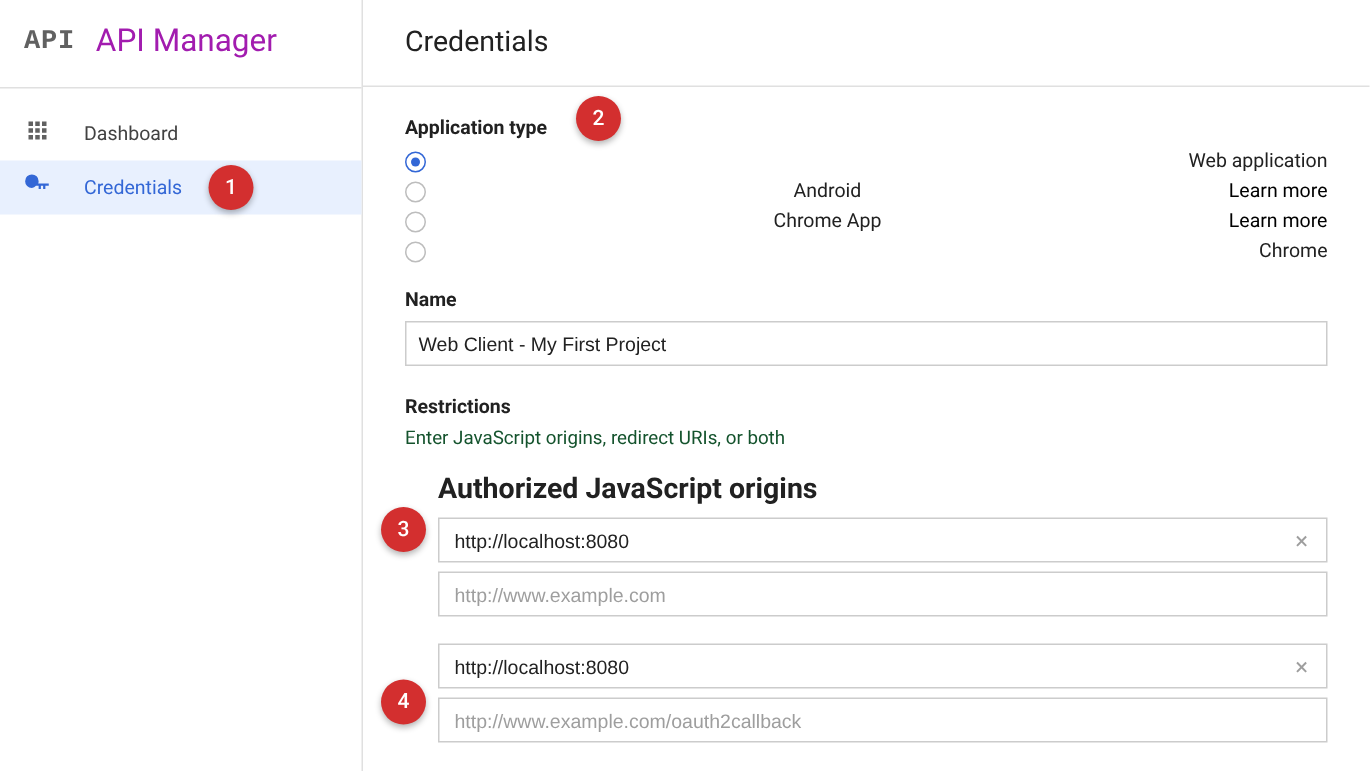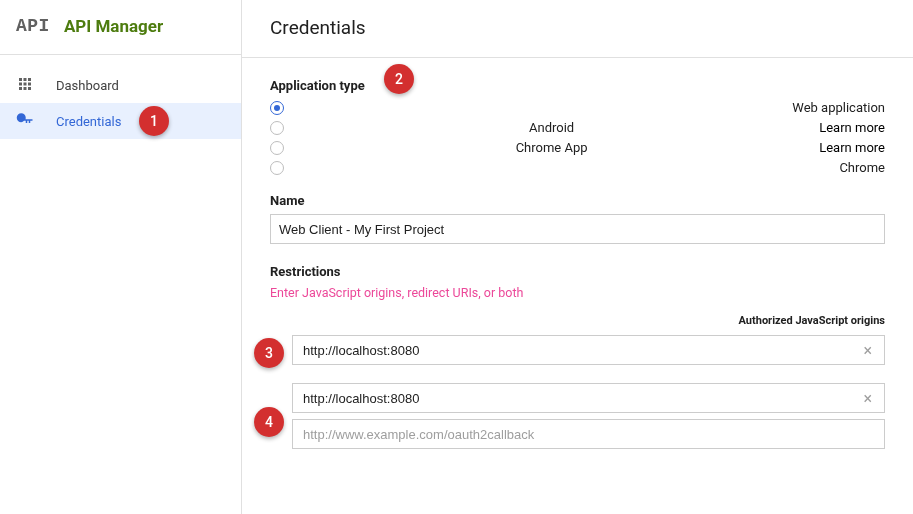--- a/index.html
+++ b/index.html
@@ -32,23 +32,23 @@
     gap: 14px;
   }
   .api-logo {
     font-family: "Courier New", monospace;
     font-weight: bold;
     font-size: 18px;
     letter-spacing: 0.5px;
     color: #616161;
   }
   .api-title {
-    font-size: 17px;
-    color: #4d7c0f;
-    font-weight: 700;
+    font-size: 21px;
+    color: #a21caf;
+    font-weight: 400;
   }
   .sidebar-nav {
     padding-top: 12px;
   }
   .nav-item {
     display: flex;
     align-items: center;
     height: 36px;
     padding: 0 16px;
     gap: 22px;
@@ -131,33 +131,32 @@
     height: 30px;
     border: 1px solid #ccc;
     padding: 0 8px;
     font-size: 13px;
     color: #212121;
     outline: none;
   }
   .text-input::placeholder { color: #9e9e9e; }
   .restrictions-desc {
     font-size: 12.5px;
-    color: #ec4899;
+    color: #14532d;
     margin-bottom: 14px;
     margin-top: 2px;
   }
   .subsection {
     margin-left: 22px;
     margin-bottom: 18px;
   }
   .subsection-label {
-    font-size: 11px;
+    font-size: 19px;
     font-weight: 700;
     margin-bottom: 8px;
-    text-align: right;
   }
   .uri-row {
     display: flex;
     align-items: center;
     border: 1px solid #ccc;
     height: 30px;
     padding: 0 8px;
     margin-bottom: 6px;
   }
   .uri-value {
@@ -262,20 +261,23 @@
       <div class="restrictions-desc">Enter JavaScript origins, redirect URIs, or both</div>
 
       
       <div class="subsection" style="position:relative;">
         <div class="subsection-label">Authorized JavaScript origins</div>
         <span class="badge" style="left:-38px; top:24px;">3</span>
         <div class="uri-row">
           <input class="uri-value" value="http://localhost:8080" style="">
           <span class="remove-x">×</span>
         </div>
+        <div class="uri-row">
+          <input class="uri-value" placeholder="http://www.example.com" style="">
+        </div>
       </div>
 
       
       <div class="subsection" style="position:relative;">
         <span class="badge" style="left:-38px; top:24px;">4</span>
         <div class="uri-row">
           <input class="uri-value" value="http://localhost:8080" style="">
           <span class="remove-x">×</span>
         </div>
         <div class="uri-row">

